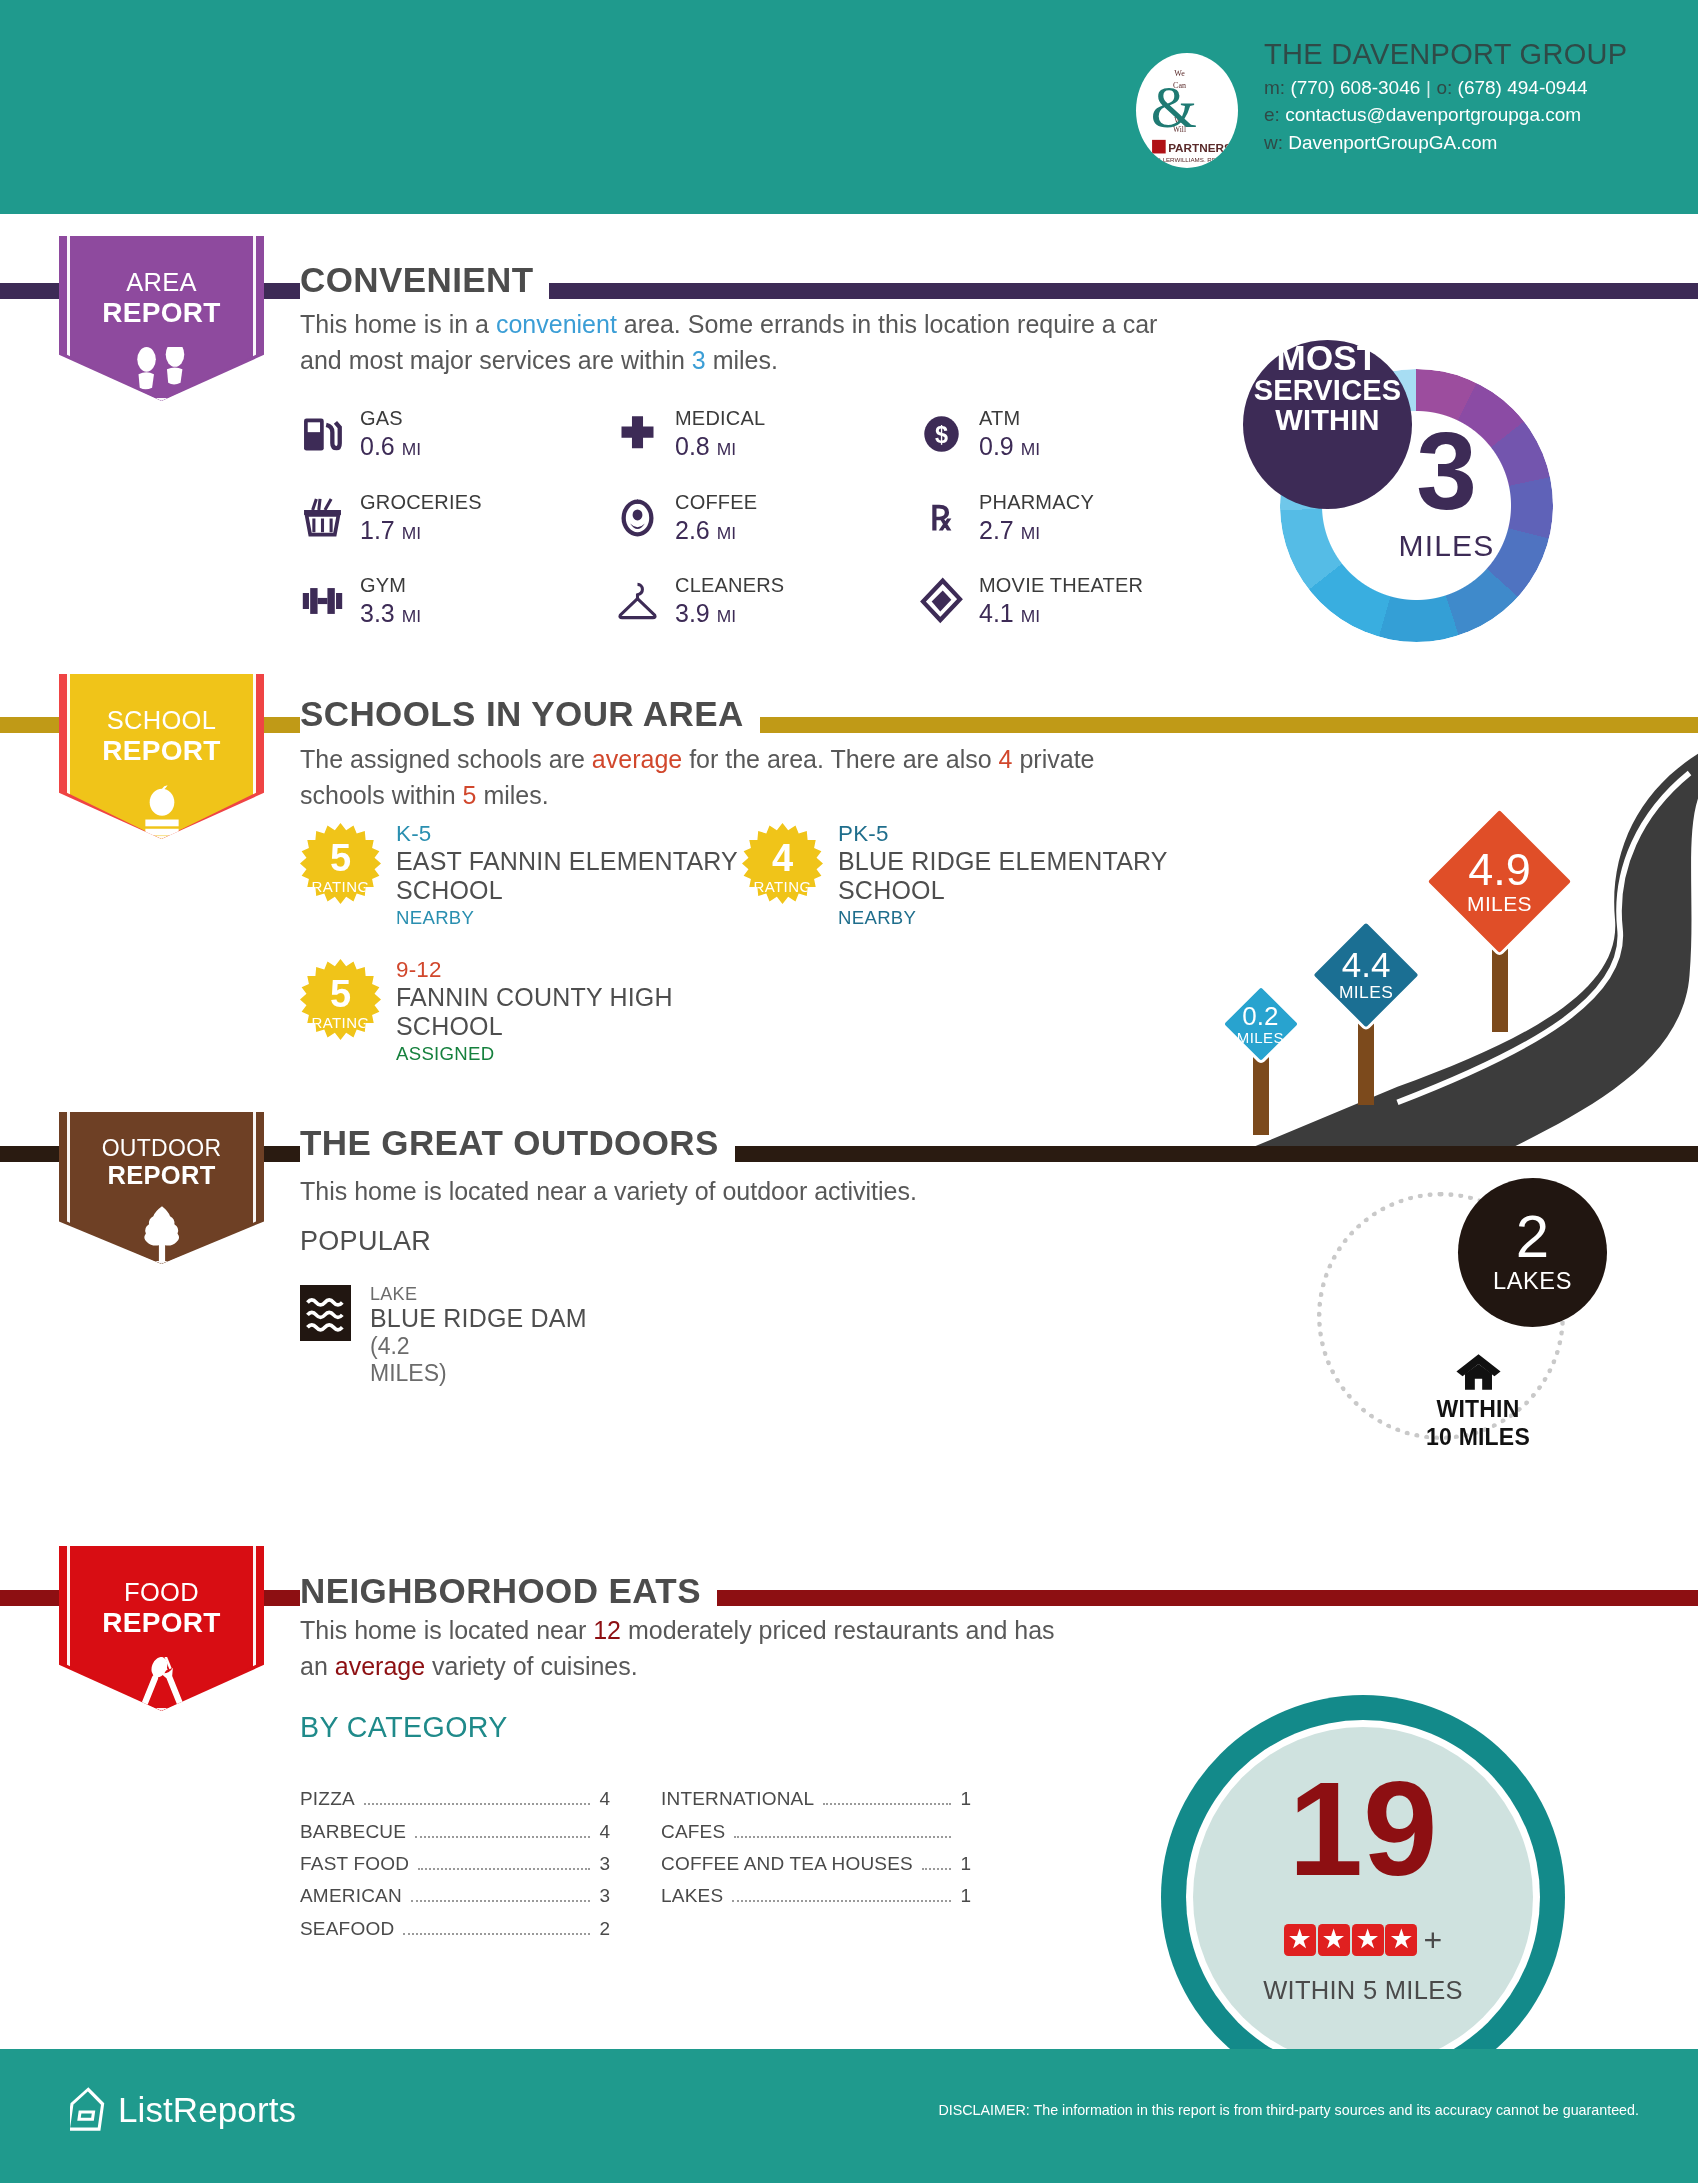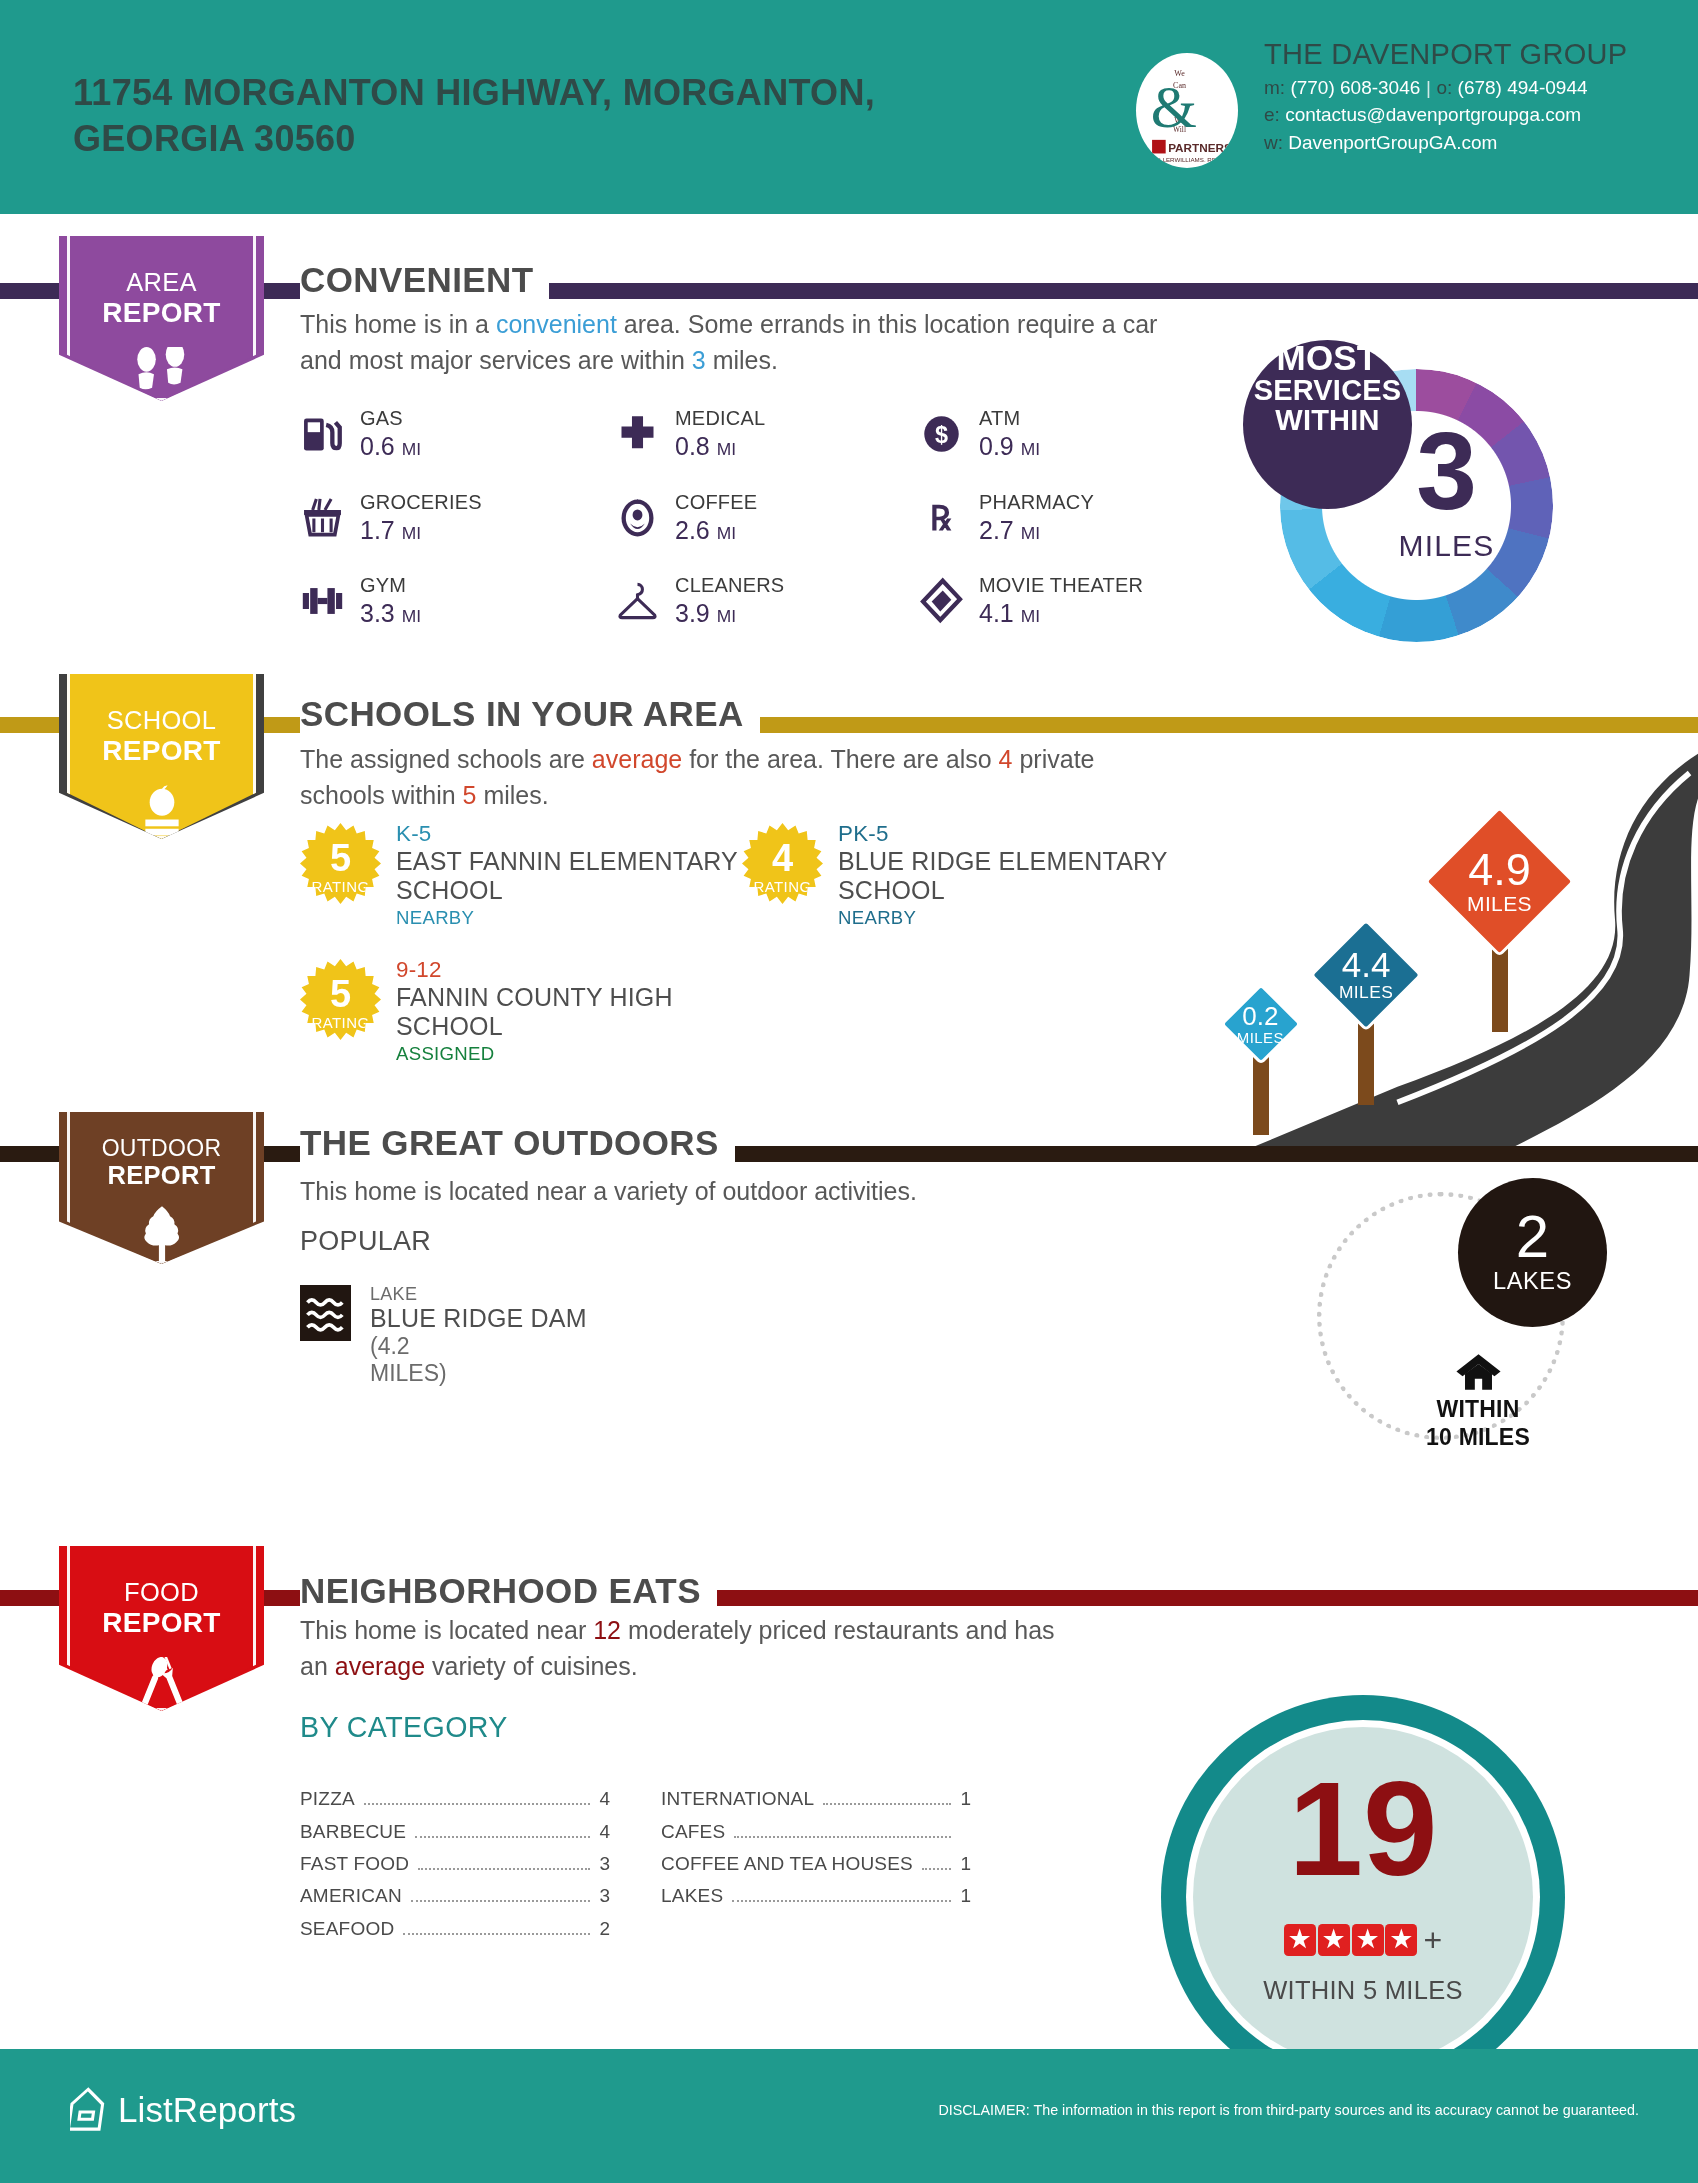--- a/index.html
+++ b/index.html
@@ -171,21 +171,20 @@
   .footer { position:absolute; left:0; top:2049px; width:1698px; height:134px; background:#1f9a8d; }
   .lrlogo { position:absolute; left:70px; top:38px; display:flex; align-items:center; }
   .lrlogo .mark { width:38px; height:45px; margin-right:10px; }
   .lrlogo .t { font-size:35px; color:#fff; letter-spacing:0.1px; }
   .disclaim { position:absolute; left:857px; top:53px; width:782px; text-align:right; font-size:14.3px; color:#fff; }
 </style>
 </head>
 <body>
 
 <div class="header">
-  <div class="addr">11754 MORGANTON HIGHWAY, MORGANTON, GEORGIA 30560</div>
 
   <div class="kwlogo">
     <svg width="102" height="115" viewBox="0 0 165 185" aria-hidden="true">
       <ellipse cx="82" cy="92" rx="80" ry="90" fill="#ffffff"></ellipse>
       <text x="62" y="36" font-size="13" fill="#5a2a2a" font-family="Liberation Serif, serif">We</text>
       <text x="60" y="56" font-size="13" fill="#5a2a2a" font-family="Liberation Serif, serif">Can</text>
       <text x="62" y="112" font-size="12" fill="#5a2a2a" font-family="Liberation Serif, serif">We</text>
       <text x="60" y="128" font-size="12" fill="#5a2a2a" font-family="Liberation Serif, serif">Will</text>
       <text x="24" y="120" font-size="96" fill="#1f7a73" font-family="Liberation Serif, serif">&amp;</text>
       <rect x="26" y="140" width="22" height="22" fill="#b01116"></rect>
@@ -325,21 +324,21 @@
   <div class="bubble">
     <span>
       <span class="l1">MOST</span><br>
       <span>SERVICES</span><br>
       <span>WITHIN</span>
     </span>
   </div>
 </div>
 
 <div class="rule" style="top:717px;background:#c09a17;"></div>
-<div class="badge" style="left:59px;top:674px;height:165px;background:#404040;">
+<div class="badge" style="left:59px;top:674px;height:165px;background:#ef4444;">
   <div class="inner" style="background:#f0c419;"></div>
   <div class="bdr"></div>
   <div class="btxt">
     <div>SCHOOL</div>
     <div class="b2">REPORT</div>
   </div>
   <div class="bicon">
     <svg width="68" height="53" viewBox="0 0 110 86" aria-hidden="true">
       <path d="M55 6 q4 -6 9 -5 q-3 5 -7 7 z" fill="#fff"></path>
       <ellipse cx="55" cy="28" rx="20" ry="22" fill="#fff"></ellipse>

